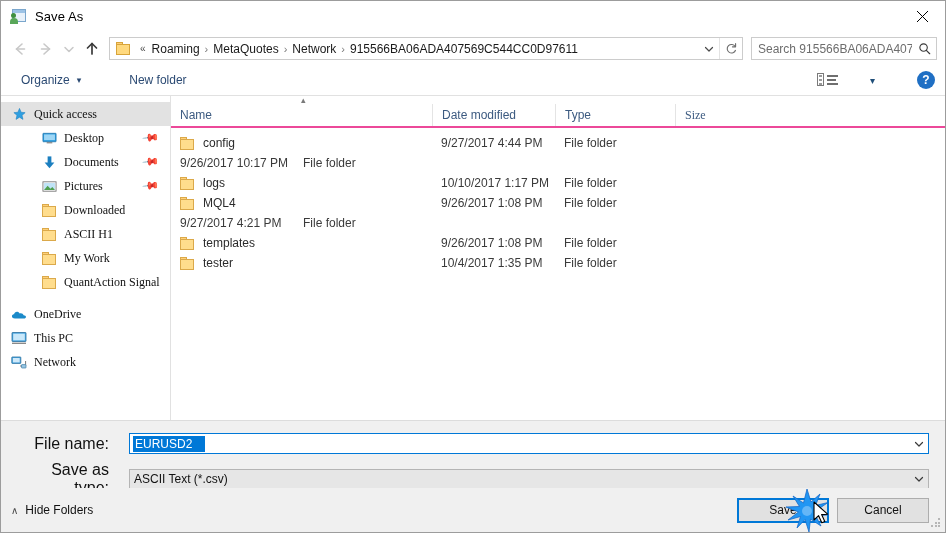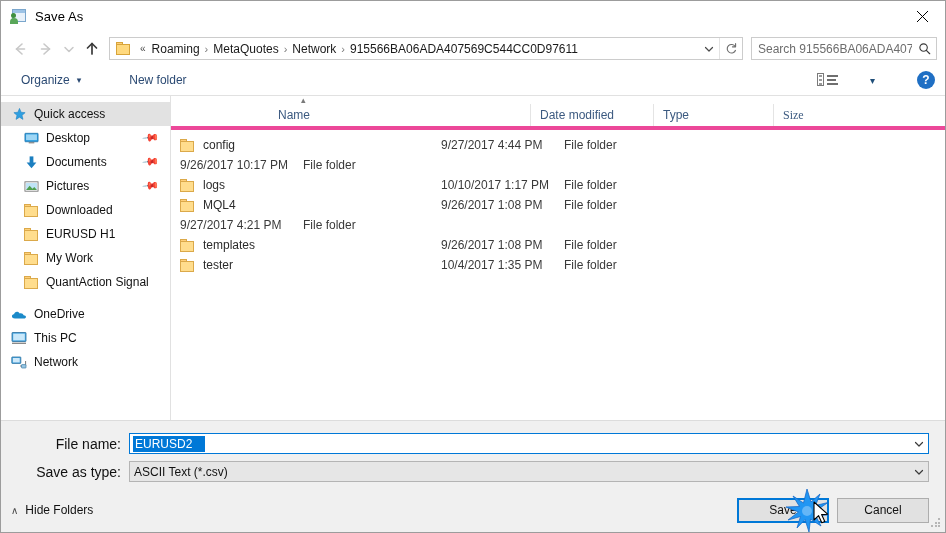--- a/index.html
+++ b/index.html
@@ -298,23 +298,24 @@
     overflow: hidden;
   }
   .side-item {
     height: 24px;
     display: flex;
     align-items: center;
     padding-left: 10px;
     box-sizing: border-box;
     position: relative;
     white-space: nowrap;
+    font-family: Liberation Serif, serif;
   }
   .side-item.selected { background: #e2e2e2; }
-  .side-item.indent { padding-left: 22px; }
+  .side-item.indent { padding-left: 40px; }
   .side-label {
     font-size: 12px;
     color: #111111;
     margin-left: 7px;
     overflow: hidden;
   }
   .side-icon {
     width: 16px; height: 16px;
     flex: none;
     position: relative;
@@ -371,22 +372,21 @@
     top: 0px;
     color: #7a7a7a;
     font-size: 9px;
     line-height: 8px;
   }
   .col-header {
     height: 22px;
     flex: none;
     display: flex;
     align-items: center;
-    border-bottom: 4px solid #ec4899;
-    justify-content: center;
+    border-bottom: 2px solid #ec4899;
   }
   .col {
     font-size: 12px;
     color: #3c5a80;
     box-sizing: border-box;
     padding-left: 9px;
     height: 22px;
     line-height: 22px;
     border-left: 1px solid #e4e4e4;
     white-space: nowrap;
@@ -438,23 +438,23 @@
     height: 68px;
   }
   .form-row {
     display: flex;
     align-items: center;
     margin-bottom: 7px;
   }
   .form-label {
     width: 112px;
     text-align: right;
-    font-size: 14px;
+    font-size: 16px;
     color: #111111;
-    padding-right: 8px;
+    padding-right: 20px;
     box-sizing: border-box;
   }
   .combo {
     flex: 1 1 auto;
     height: 21px;
     box-sizing: border-box;
     display: flex;
     align-items: center;
     position: relative;
     min-width: 0;
@@ -732,21 +732,21 @@
         <div class="side-label">Downloaded</div>
       </div>
 
       <div class="side-item indent">
         <div class="side-icon">
           <div class="folder-ico">
               <div class="ftab"></div>
               <div class="fbody"></div>
             </div>
         </div>
-        <div class="side-label">EURUSD H1</div>
+        <div class="side-label">ASCII H1</div>
       </div>
 
       <div class="side-item indent">
         <div class="side-icon">
           <div class="folder-ico">
               <div class="ftab"></div>
               <div class="fbody"></div>
             </div>
         </div>
         <div class="side-label">My Work</div>

